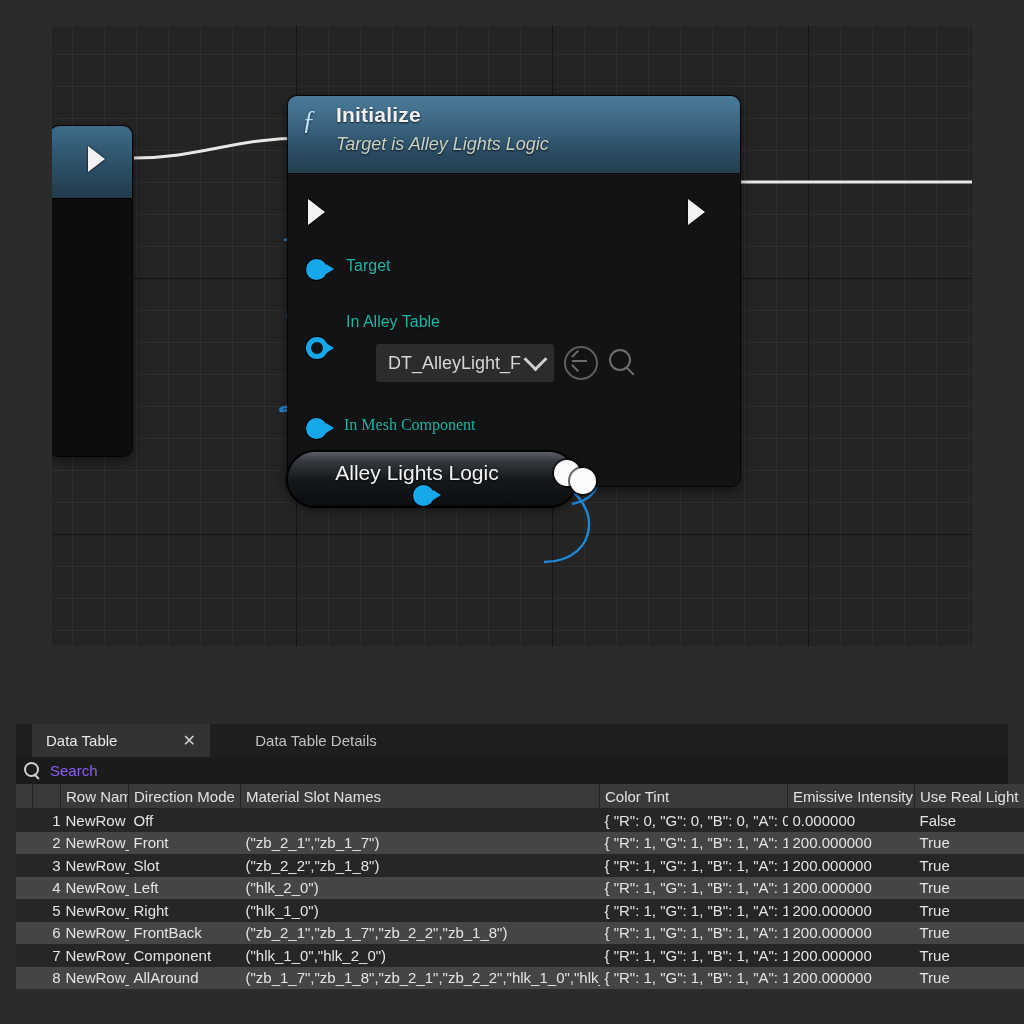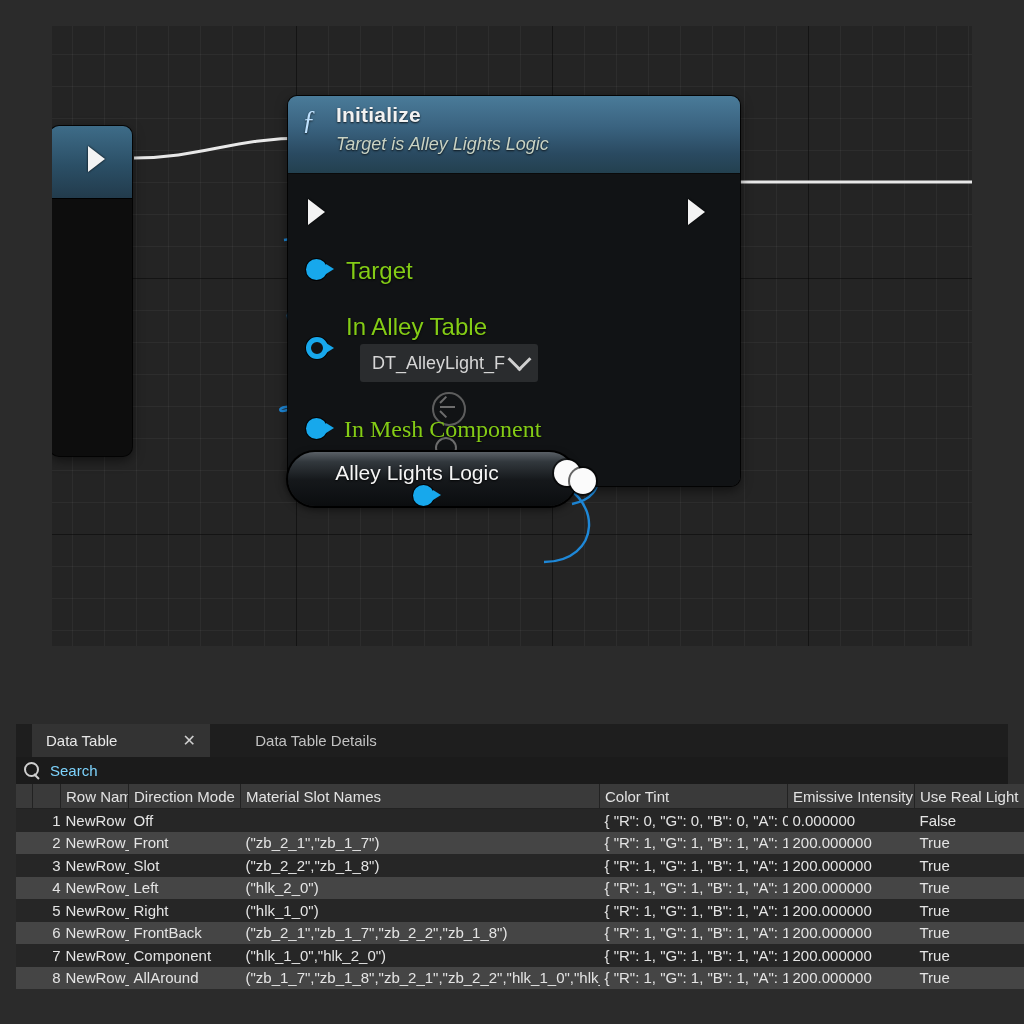--- a/index.html
+++ b/index.html
@@ -62,21 +62,21 @@
     filter:drop-shadow(0 0 1px #000);}
   
   .pin{position:absolute;width:21px;height:21px;border-radius:50%;
     background:#17a8ec;box-shadow:0 0 0 1px rgba(0,0,0,.8);}
   .pin.hollow{background:transparent;border:5px solid #17a8ec;
     width:12px;height:12px;box-sizing:content-box;}
   .pin::after{content:"";position:absolute;left:20px;top:5px;width:0;height:0;
     border-top:5px solid transparent;border-bottom:5px solid transparent;
     border-left:8px solid #17a8ec;}
   .pin.hollow::after{left:15px;top:1px;}
-  .pin-label{position:absolute;color:#84cc16;font-size:24px;white-space:nowrap;
+  .pin-label{position:absolute;color:#14b8a6;font-size:16px;white-space:nowrap;
     text-shadow:0 1px 2px rgba(0,0,0,.8);}
 
   
   .asset-picker{position:absolute;display:flex;align-items:center;gap:10px;}
   .asset-combo{display:flex;align-items:center;justify-content:space-between;
     width:178px;height:38px;padding:0 10px 0 12px;box-sizing:border-box;
     background:#2a2c2e;border-radius:3px;}
   .asset-combo .val{color:#d6d6d6;font-size:18px;white-space:nowrap;overflow:hidden;}
   .chev{width:14px;height:14px;border-right:3px solid #d0d0d0;
     border-bottom:3px solid #d0d0d0;transform:rotate(45deg) translate(-3px,-3px);flex:0 0 auto;}
@@ -123,21 +123,21 @@
   #tab-dtd{left:200px;width:200px;justify-content:center;color:#c2c2c2;}
   .tab-close{color:#cfcfcf;font-size:16px;line-height:16px;margin-left:10px;}
 
   #searchbar{height:27px;background:#1b1b1b;display:flex;align-items:center;
     padding-left:8px;box-sizing:border-box;}
   #searchbar .sicon{position:relative;width:17px;height:17px;margin-right:9px;flex:0 0 auto;}
   #searchbar .sicon .ring{position:absolute;left:0;top:0;width:11px;height:11px;
     border:2px solid #cfcfcf;border-radius:50%;}
   #searchbar .sicon .hdl{position:absolute;left:10px;top:11px;width:7px;height:2px;
     background:#cfcfcf;transform:rotate(45deg);transform-origin:left center;}
-  #searchbar .sph{color:#7dd3fc;font-size:15px;}
+  #searchbar .sph{color:#8b5cf6;font-size:15px;}
 
   
   table.dt{border-collapse:collapse;table-layout:fixed;width:992px;}
   table.dt th{
     background:#3a3a3a;color:#e2e2e2;font-size:15px;font-weight:normal;
     text-align:left;height:24px;padding:0 0 0 5px;
     border-right:1px solid #222;border-bottom:1px solid #222;
     white-space:nowrap;overflow:hidden;}
   table.dt td{
     color:#e4e4e4;font-size:15px;height:22.5px;padding:0 0 0 5px;
@@ -195,21 +195,21 @@
 
       <div class="exec" style="left:20px;top:25px;"></div>
       <div class="exec" style="left:400px;top:25px;"></div>
 
       <div class="pin" style="left:18px;top:85px;"></div>
       <span class="pin-label" style="left:58px;top:83px;">Target</span>
 
       <span class="pin-label" style="left:58px;top:139px;">In Alley Table</span>
       <div class="pin hollow" style="left:18px;top:163px;"></div>
 
-      <div class="asset-picker" style="left:72px;top:170px;flex-direction:column;">
+      <div class="asset-picker" style="left:88px;top:170px;">
         <div class="asset-combo">
           <span class="val">DT_AlleyLight_F</span>
           <span class="chev"></span>
         </div>
         <div class="rndbtn">
             <span class="arr"></span>
           </div>
         <div class="maglass">
             <span class="ring"></span>
             <span class="hdl"></span>

